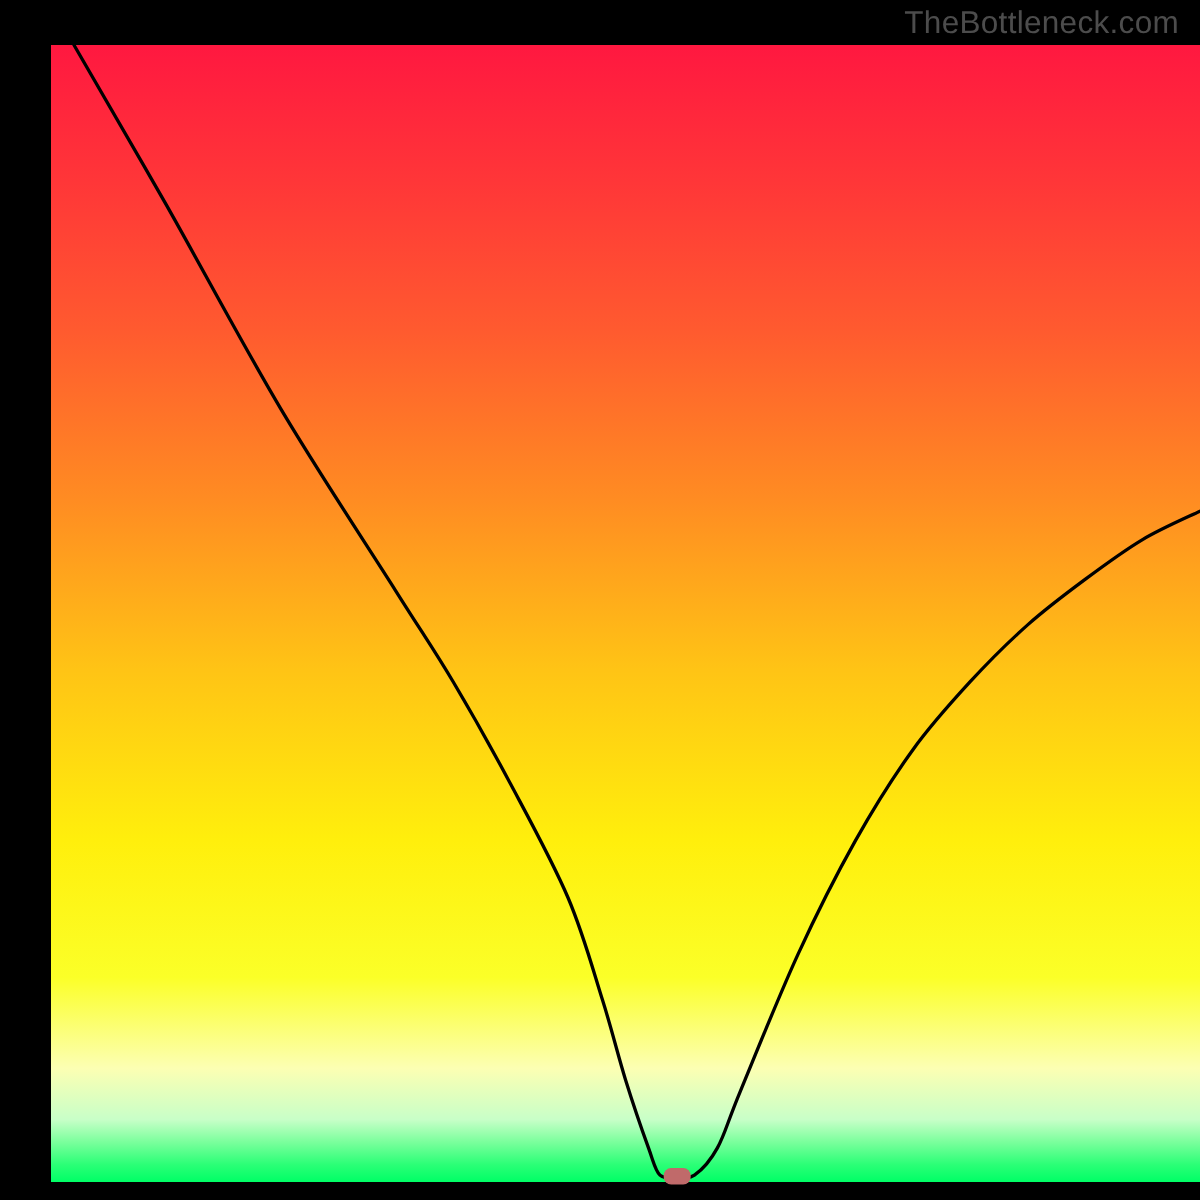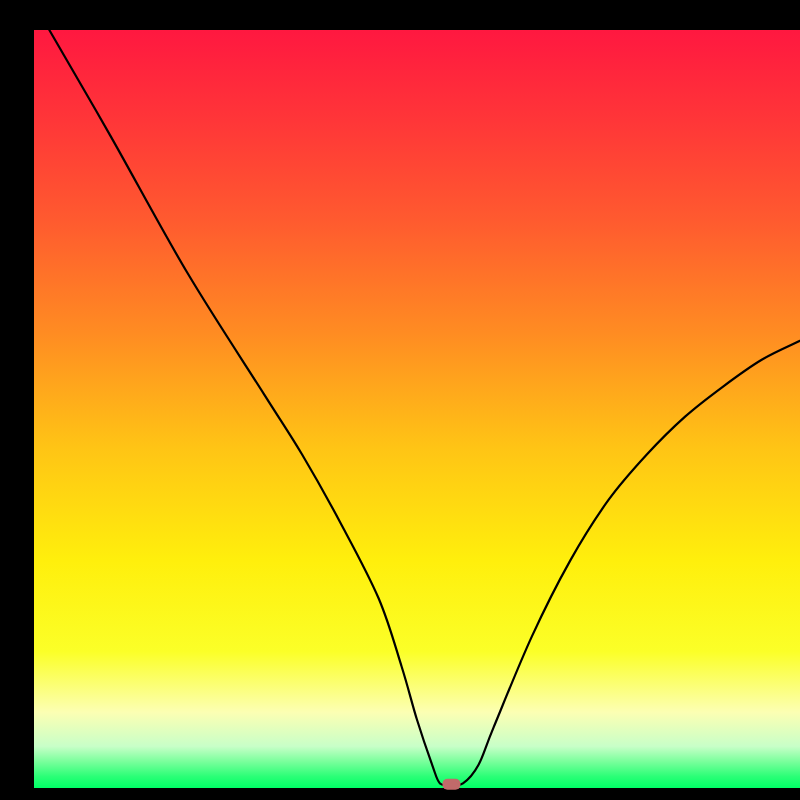--- a/index.html
+++ b/index.html
@@ -28,20 +28,21 @@
     user-select: none;
   }
   svg {
     display: block;
   }
 </style>
 </head>
 <body>
 
 <div class="container">
+  <div class="watermark">TheBottleneck.com</div>
   <svg id="chart-svg" width="800" height="800" viewBox="0 0 800 800">
     <defs>
       <linearGradient id="bgGrad" x1="0" y1="0" x2="0" y2="1">
           <stop offset="0%" stop-color="#ff1840"></stop>
           <stop offset="12%" stop-color="#ff3638"></stop>
           <stop offset="25%" stop-color="#ff5a2f"></stop>
           <stop offset="40%" stop-color="#ff8c22"></stop>
           <stop offset="55.00000000000001%" stop-color="#ffc415"></stop>
           <stop offset="70%" stop-color="#ffef0c"></stop>
           <stop offset="82%" stop-color="#fbff28"></stop>

